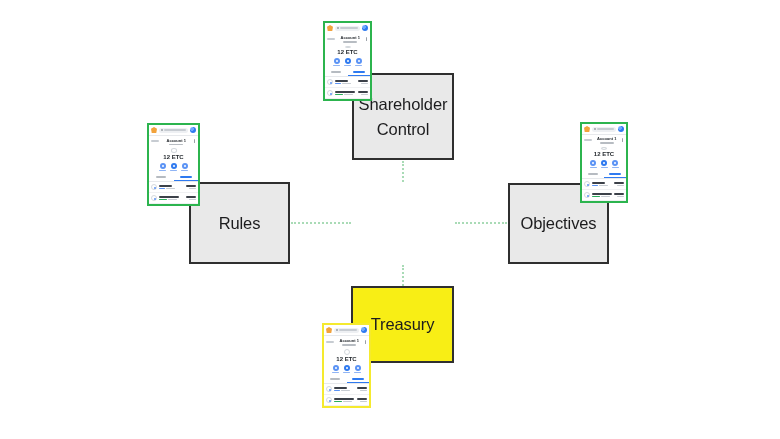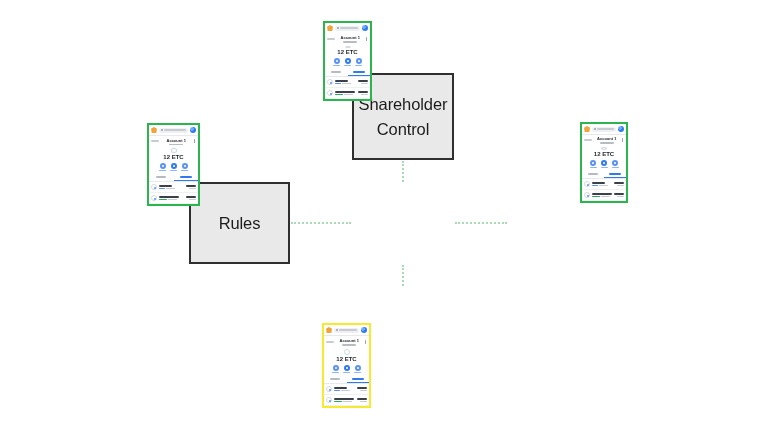--- a/index.html
+++ b/index.html
@@ -99,20 +99,26 @@
   <div class="conn v" id="conn-bottom"></div>
   <div class="conn h" id="conn-left"></div>
   <div class="conn h" id="conn-right"></div>
 
   <div class="node gray" id="node-shareholder">
     <div class="node-label">Shareholder Control</div>
   </div>
   <div class="node gray" id="node-rules">
     <div class="node-label">Rules</div>
   </div>
+  <div class="node gray" id="node-objectives">
+    <div class="node-label">Objectives</div>
+  </div>
+  <div class="node" id="node-treasury">
+    <div class="node-label">Treasury</div>
+  </div>
 
   <div class="wallet-slot green" id="wallet-top">
   <div class="wallet">
     <div class="w-header">
       <div class="w-fox"></div>
       <div class="w-pill">
         <div class="w-pill-dot"></div>
         <div class="w-pill-bar"></div>
       </div>
       <div class="w-avatar"></div>

